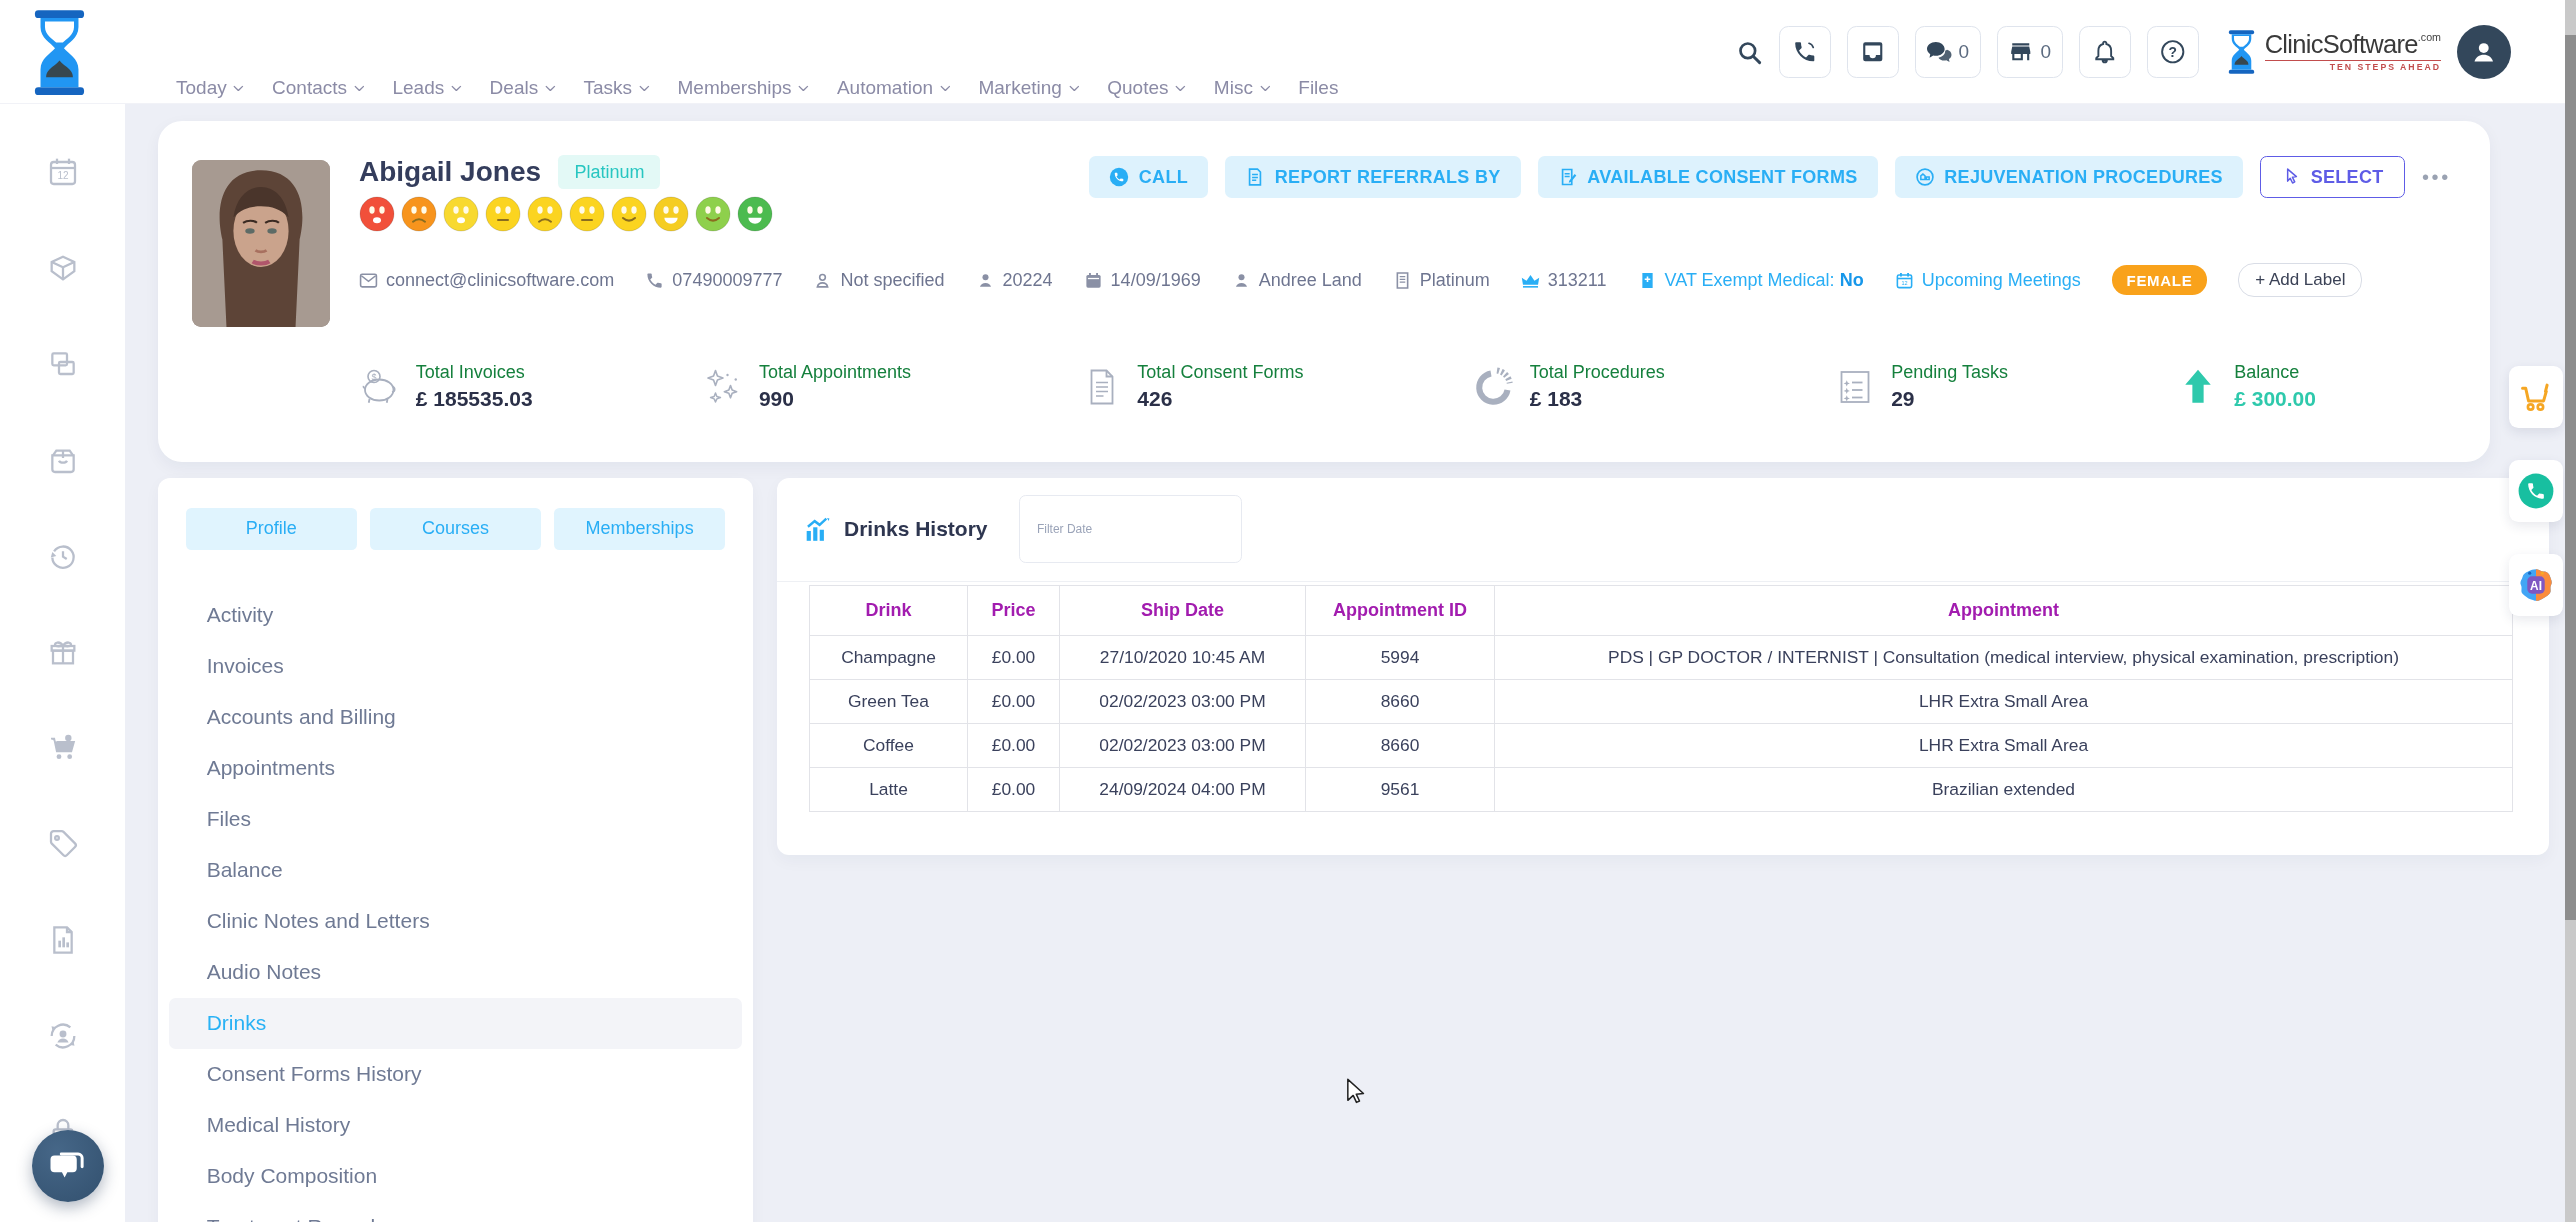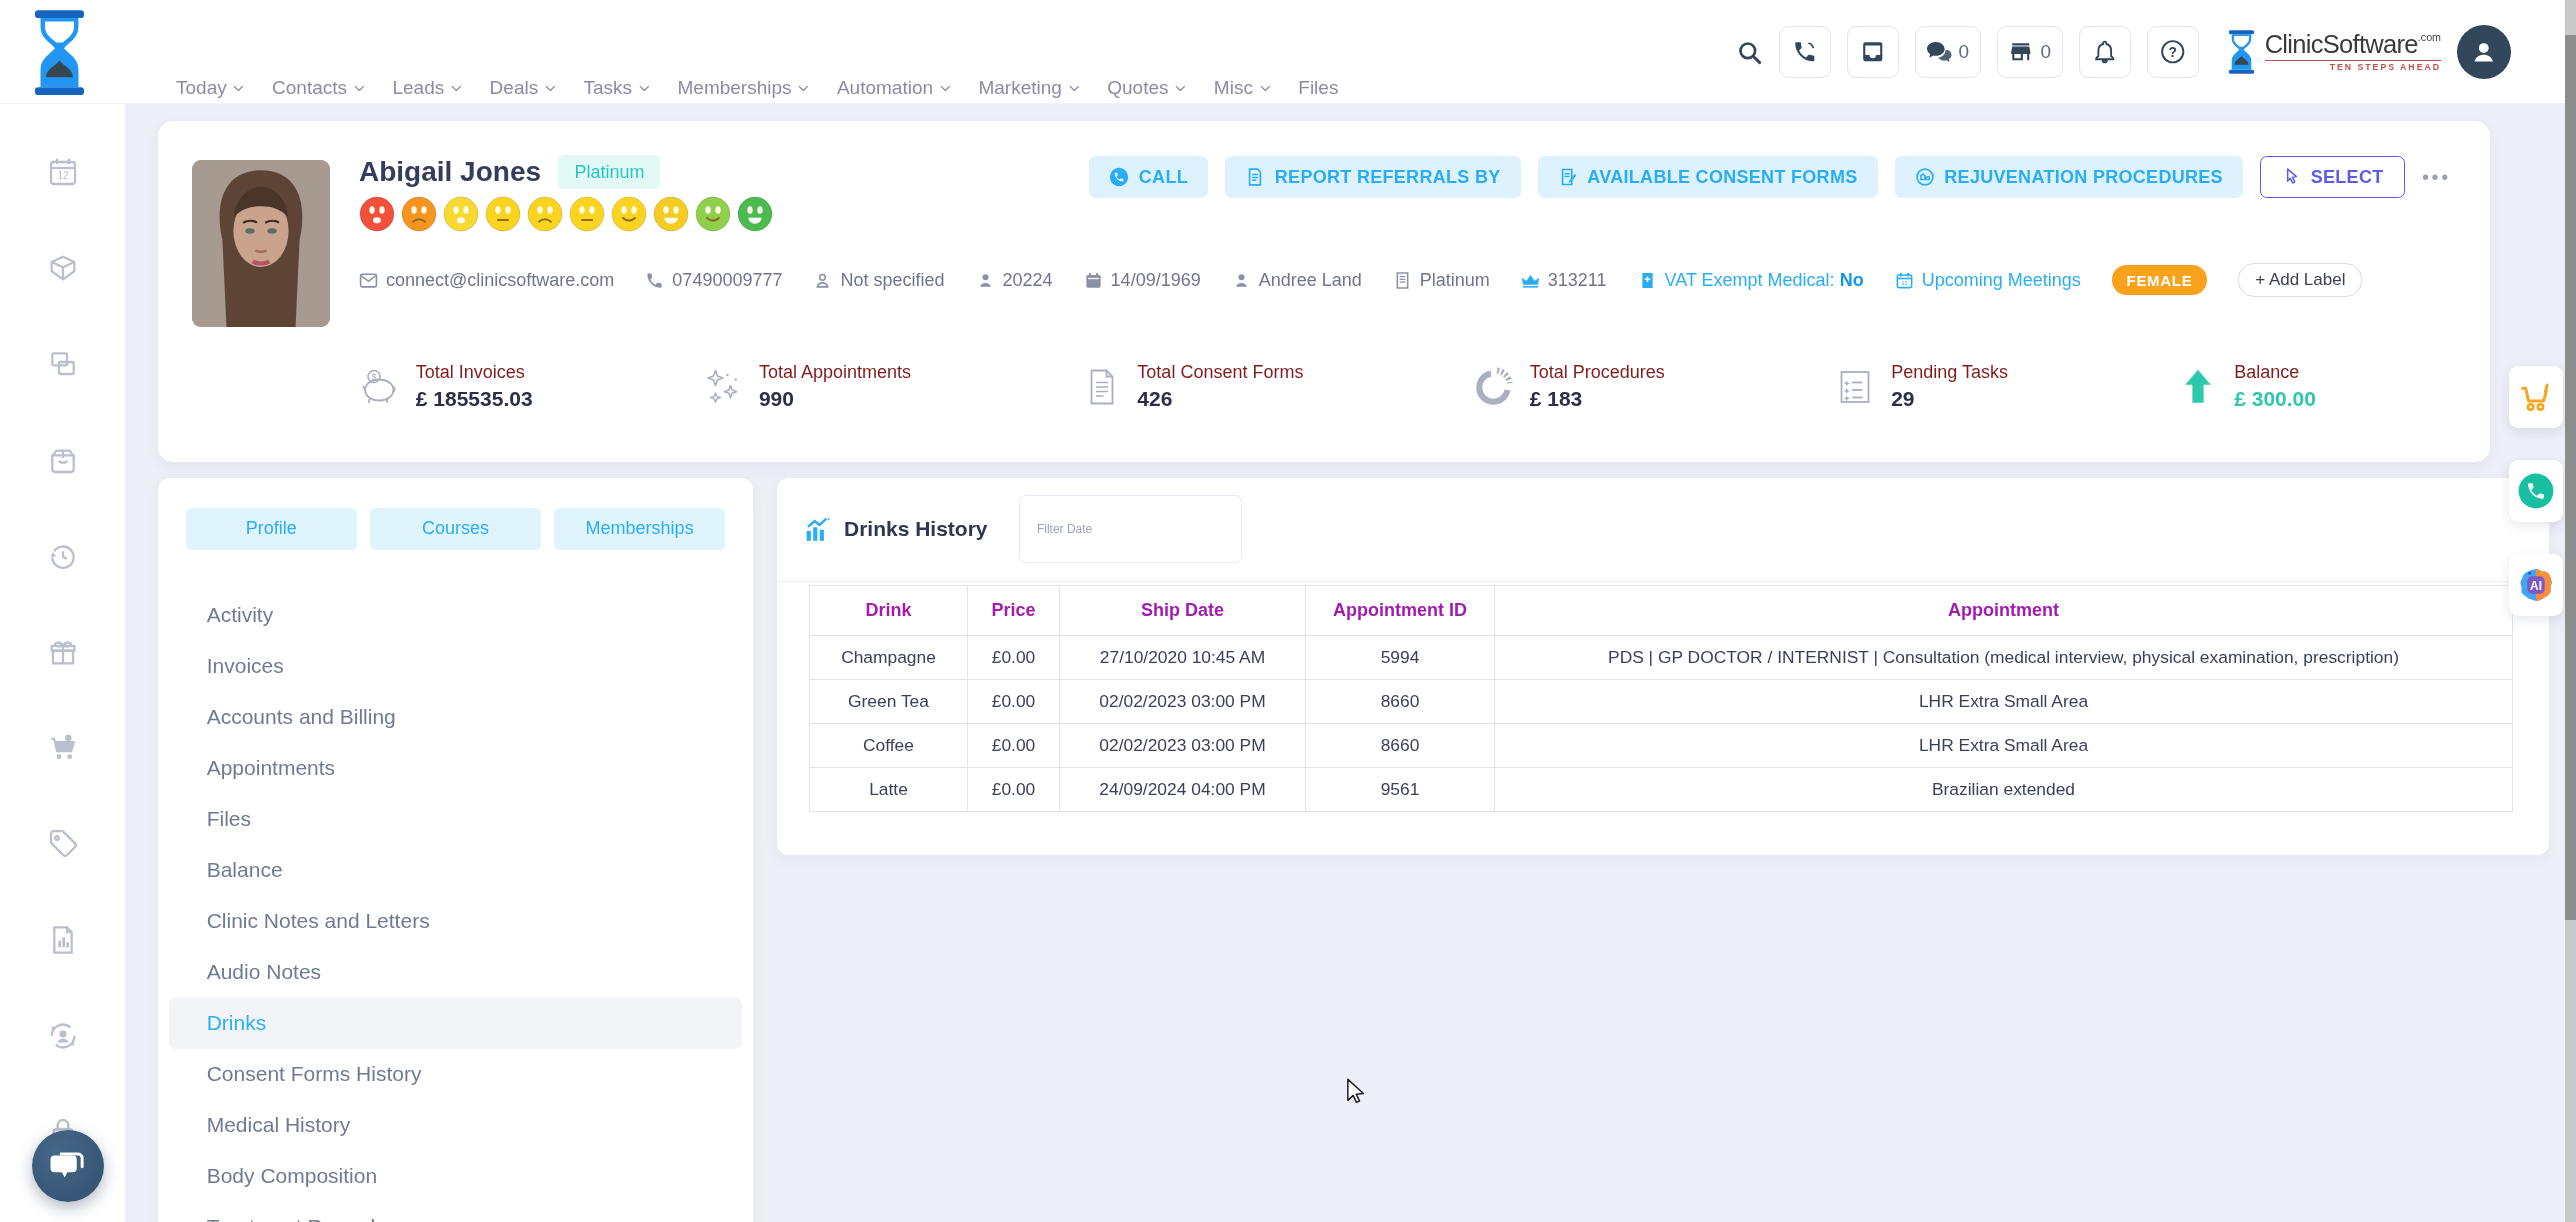--- a/index.html
+++ b/index.html
@@ -37,21 +37,21 @@
   .rail-icon { width:32px; height:32px; color:#b9bfcc; cursor:pointer; }
   .rail-icon svg { width:32px; height:32px; stroke:#b9bfcc; fill:none; stroke-width:1.7; }
 
   .chat-widget { position:absolute; left:32px; bottom:21.5px; width:72px; height:72px; border-radius:50%;
                  background:radial-gradient(circle at 35% 30%, #466788, #32506e); box-shadow:0 5.4px 14.8px rgba(30,50,80,.35);
                  display:flex; align-items:center; justify-content:center; cursor:pointer; z-index:30; }
   .chat-widget svg { width:38px; height:35px; }
 
   
   .patient-card { position:absolute; left:158px; top:121px; width:2332px; height:341px; background:#fff;
-                  border-radius:15px; box-shadow:0 5.4px 16px rgba(25,40,80,.05); z-index:5; }
+                  border-radius:24px; box-shadow:0 5.4px 16px rgba(25,40,80,.05); z-index:5; }
   .portrait { position:absolute; left:34px; top:39px; width:138px; height:167px; border-radius:9.4px; overflow:hidden;
               background:linear-gradient(160deg,#ab9f96 0%,#9c8d85 45%,#7e6e66 100%); }
   .portrait svg { width:100%; height:100%; }
   .name-row { position:absolute; left:201px; top:34px; display:flex; align-items:center; gap:17.4px; }
   .patient-name { font-size:28px; font-weight:bold; color:#343d5c; }
   .tier-badge { background:#e3f9f6; color:#27c6c1; font-size:18px; padding:6.7px 16px; border-radius:5.4px; }
   .mood-row { position:absolute; left:201px; top:75px; display:flex; gap:6px; }
   .mood { width:36px; height:36px; cursor:pointer; }
   .mood svg { width:36px; height:36px; }
 
@@ -68,21 +68,21 @@
   .action-row { position:absolute; right:39px; top:35px; display:flex; align-items:center; gap:17.4px; }
   .act-btn { background:#ddf2fd; color:#29aef5; border:none; border-radius:6.7px; font-size:18px; font-weight:bold;
              display:flex; align-items:center; gap:9.4px; padding:0 20px; height:42px; cursor:pointer; letter-spacing:0.3px; }
   .act-btn svg { width:20px; height:20px; }
   .act-btn.select { background:#fff; border:1.3px solid #5e5ce6; color:#5e5ce6; }
   .more-dots { font-size:20px; color:#9aa2b2; letter-spacing:2.7px; cursor:pointer; }
 
   .stats-row { position:absolute; left:201px; top:241px; right:174px; display:flex; justify-content:space-between; }
   .stat { display:flex; align-items:center; gap:14.8px; }
   .stat svg { width:42px; height:42px; }
-  .stat .lbl { font-size:18px; color:#7f1d1d; }
+  .stat .lbl { font-size:18px; color:#15803d; }
   .stat .val { font-size:21px; font-weight:bold; color:#2b3048; margin-top:4px; }
   .stat .val.teal { color:#2ec9ac; }
 
   
   .side-panel { position:absolute; left:158px; top:478px; width:595px; height:805px; background:#fff; border-radius:12px;
                 box-shadow:0 5.4px 16px rgba(25,40,80,.04); z-index:5; }
   .tab-row { display:flex; gap:13.4px; padding:29.5px 28px 0 28px; }
   .tab { flex:1; height:42px; background:#e0f4fe; color:#29aef5; font-size:18px; display:flex; align-items:center;
          justify-content:center; border-radius:5.4px; cursor:pointer; }
   .side-menu { margin-top:40px; }

